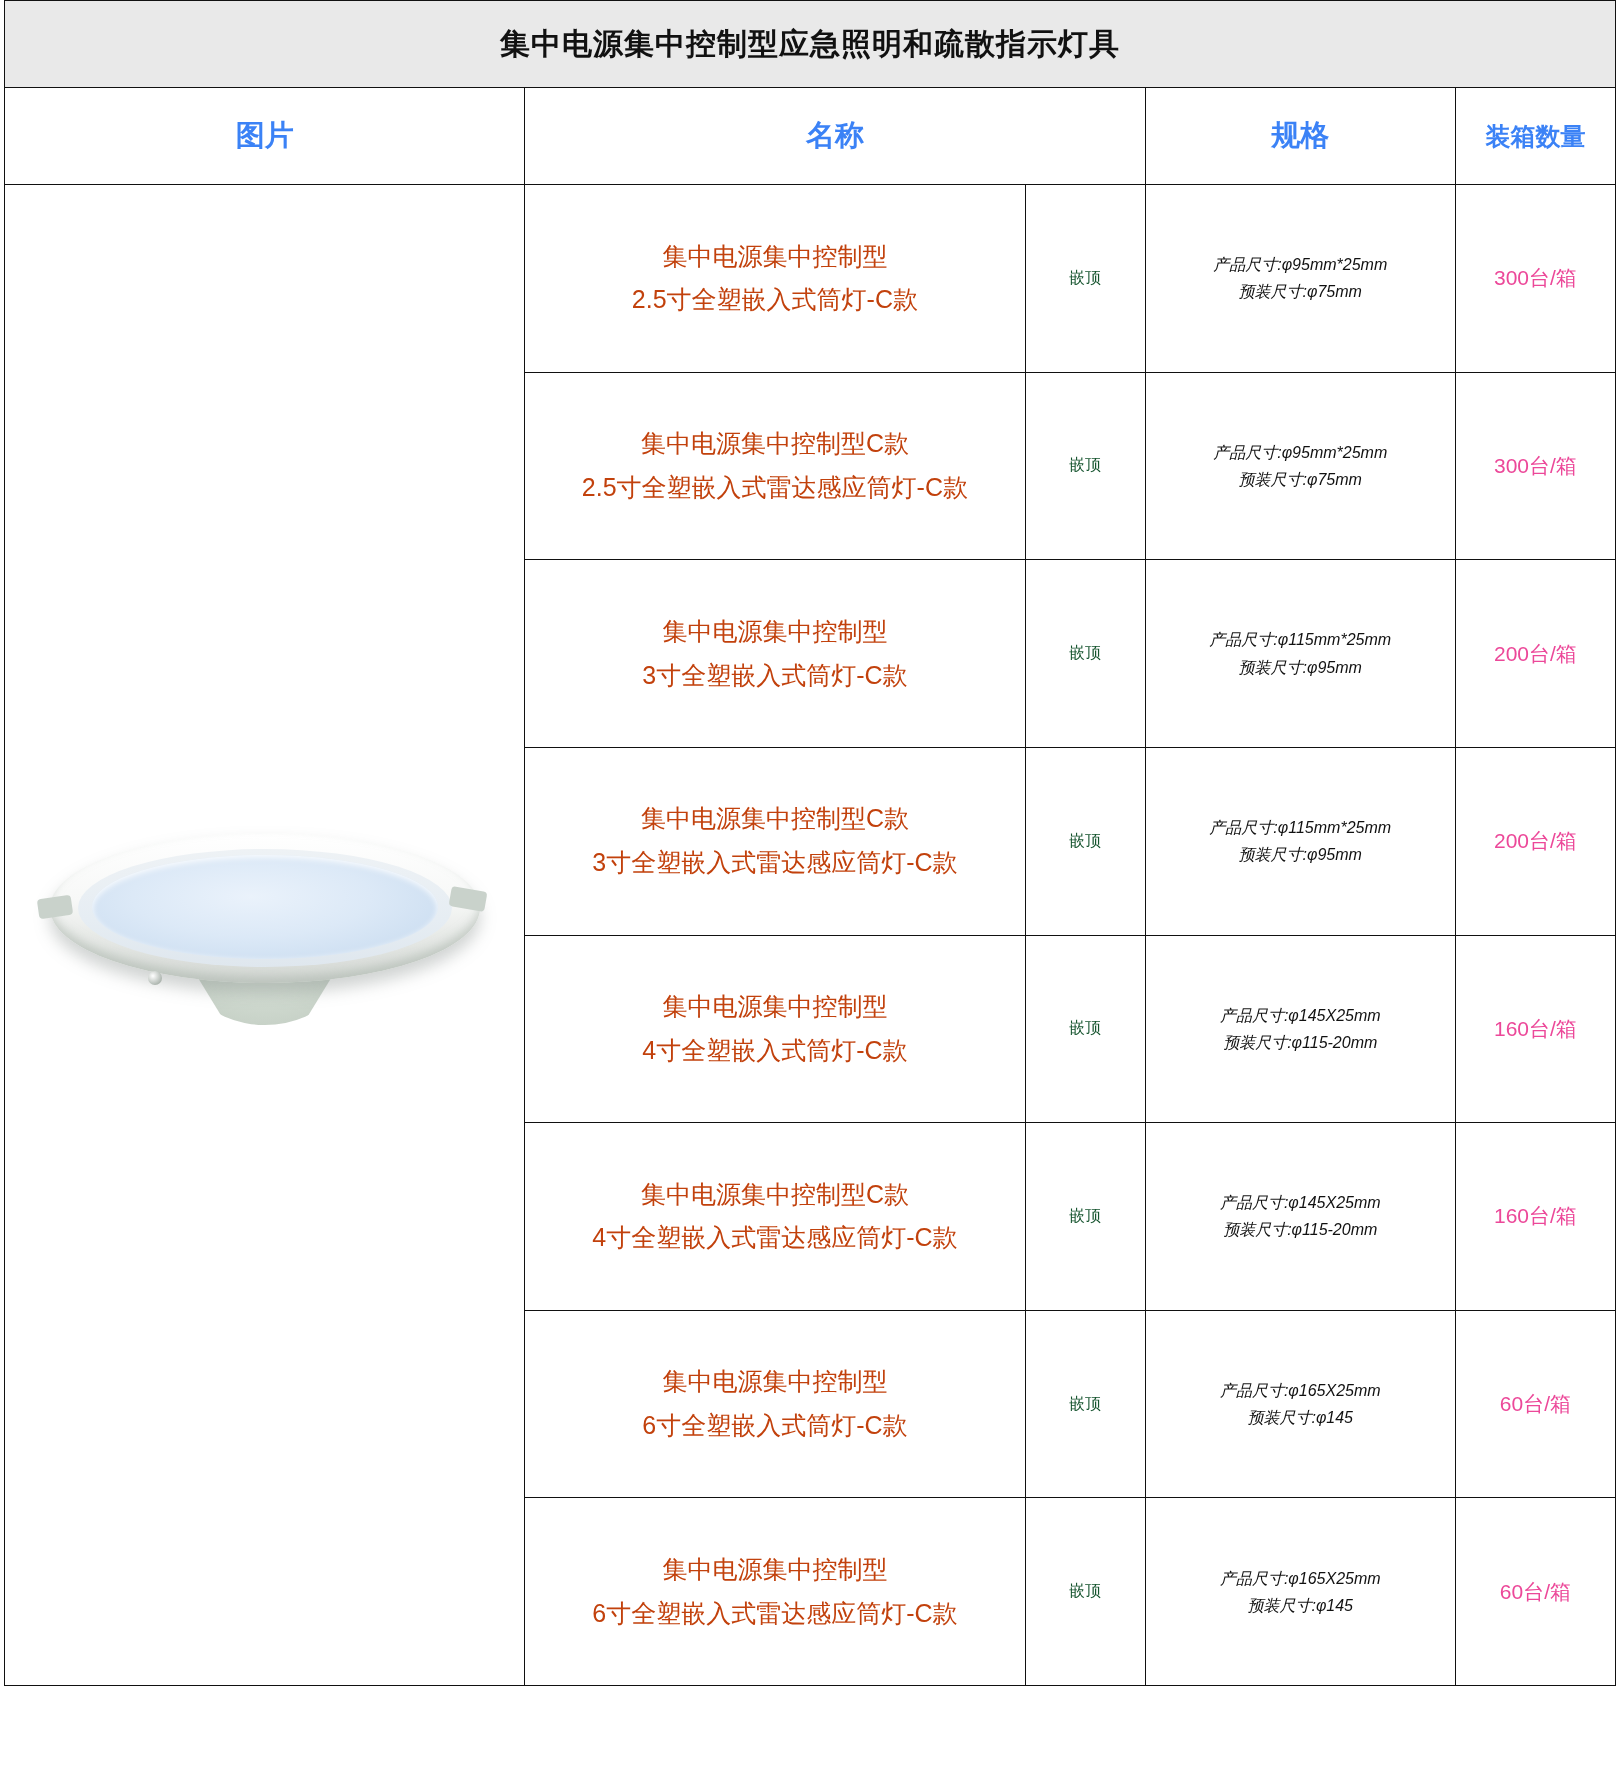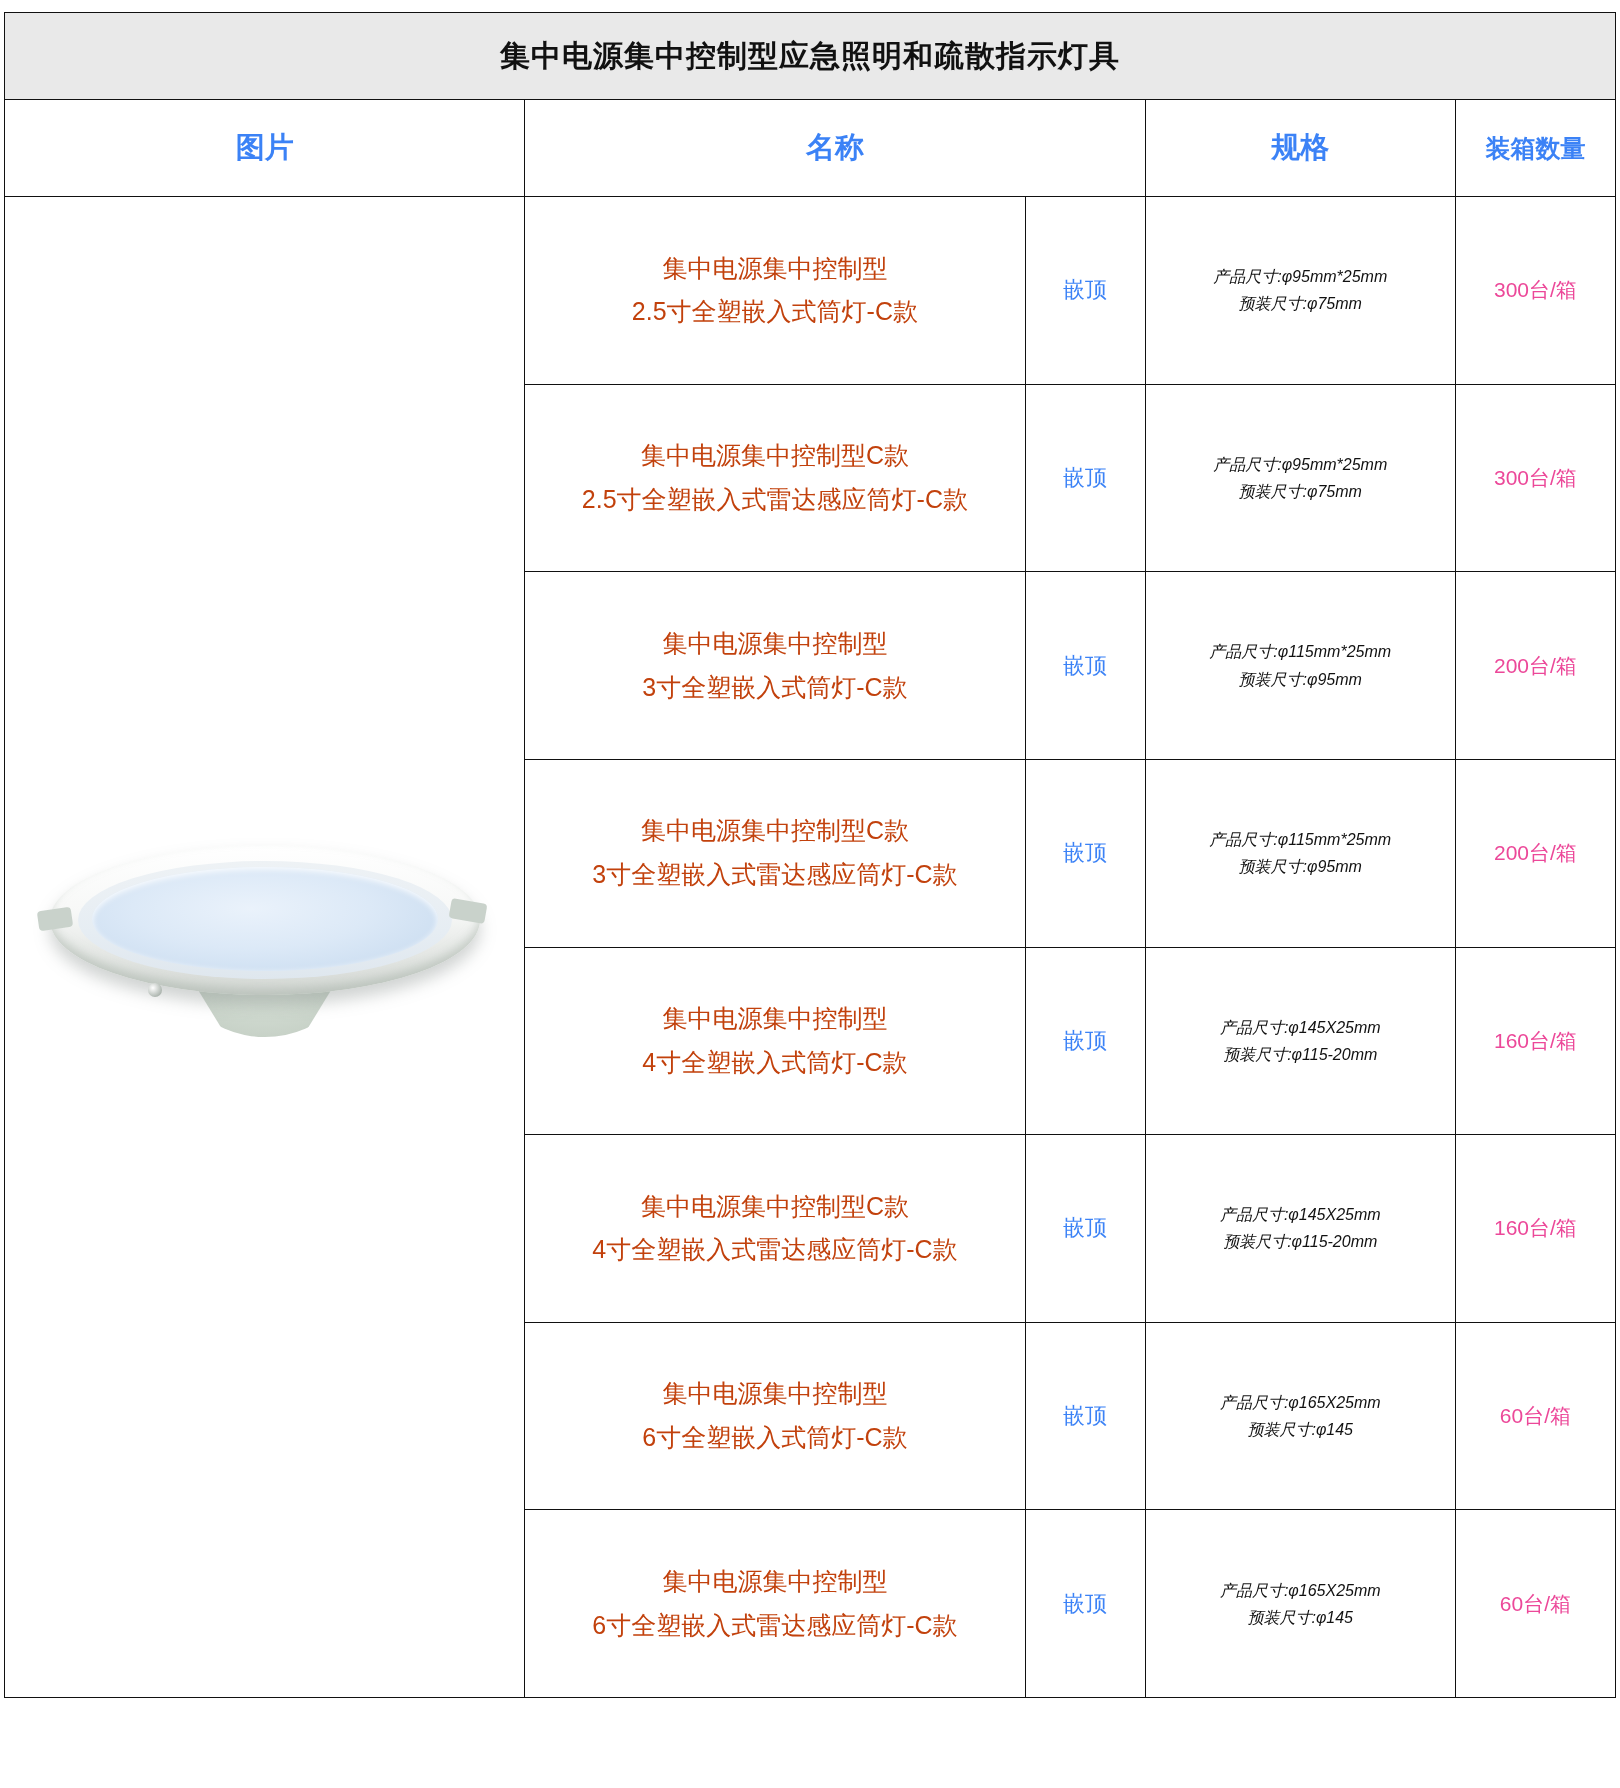--- a/index.html
+++ b/index.html
@@ -16,21 +16,21 @@
   .page {
     position: relative;
     width: 1620px;
     height: 1788px;
     box-sizing: border-box;
   }
   table.spec-table {
     border-collapse: collapse;
     table-layout: fixed;
     width: 1612px;
-    margin: 12px 0 0 4px;
+    margin: 0 0 0 4px;
   }
   table.spec-table td, table.spec-table th {
     border: 1px solid #111111;
     padding: 0;
     vertical-align: middle;
     text-align: center;
   }
   .title-cell {
     background: #e9e9e9;
     height: 86px;
@@ -57,22 +57,22 @@
     font-size: 25px;
     line-height: 1.75;
     color: #c2410c;
     padding: 10px 14px;
   }
   .name-cell .ln {
     display: block;
     white-space: nowrap;
   }
   .mount-cell {
-    font-size: 22px;
-    color: #3b82f6;
+    font-size: 16px;
+    color: #14532d;
   }
   .spec-cell {
     font-size: 16px;
     line-height: 1.7;
     color: #111111;
     font-style: italic;
     padding: 8px 6px;
   }
   .spec-cell .ln {
     display: block;

